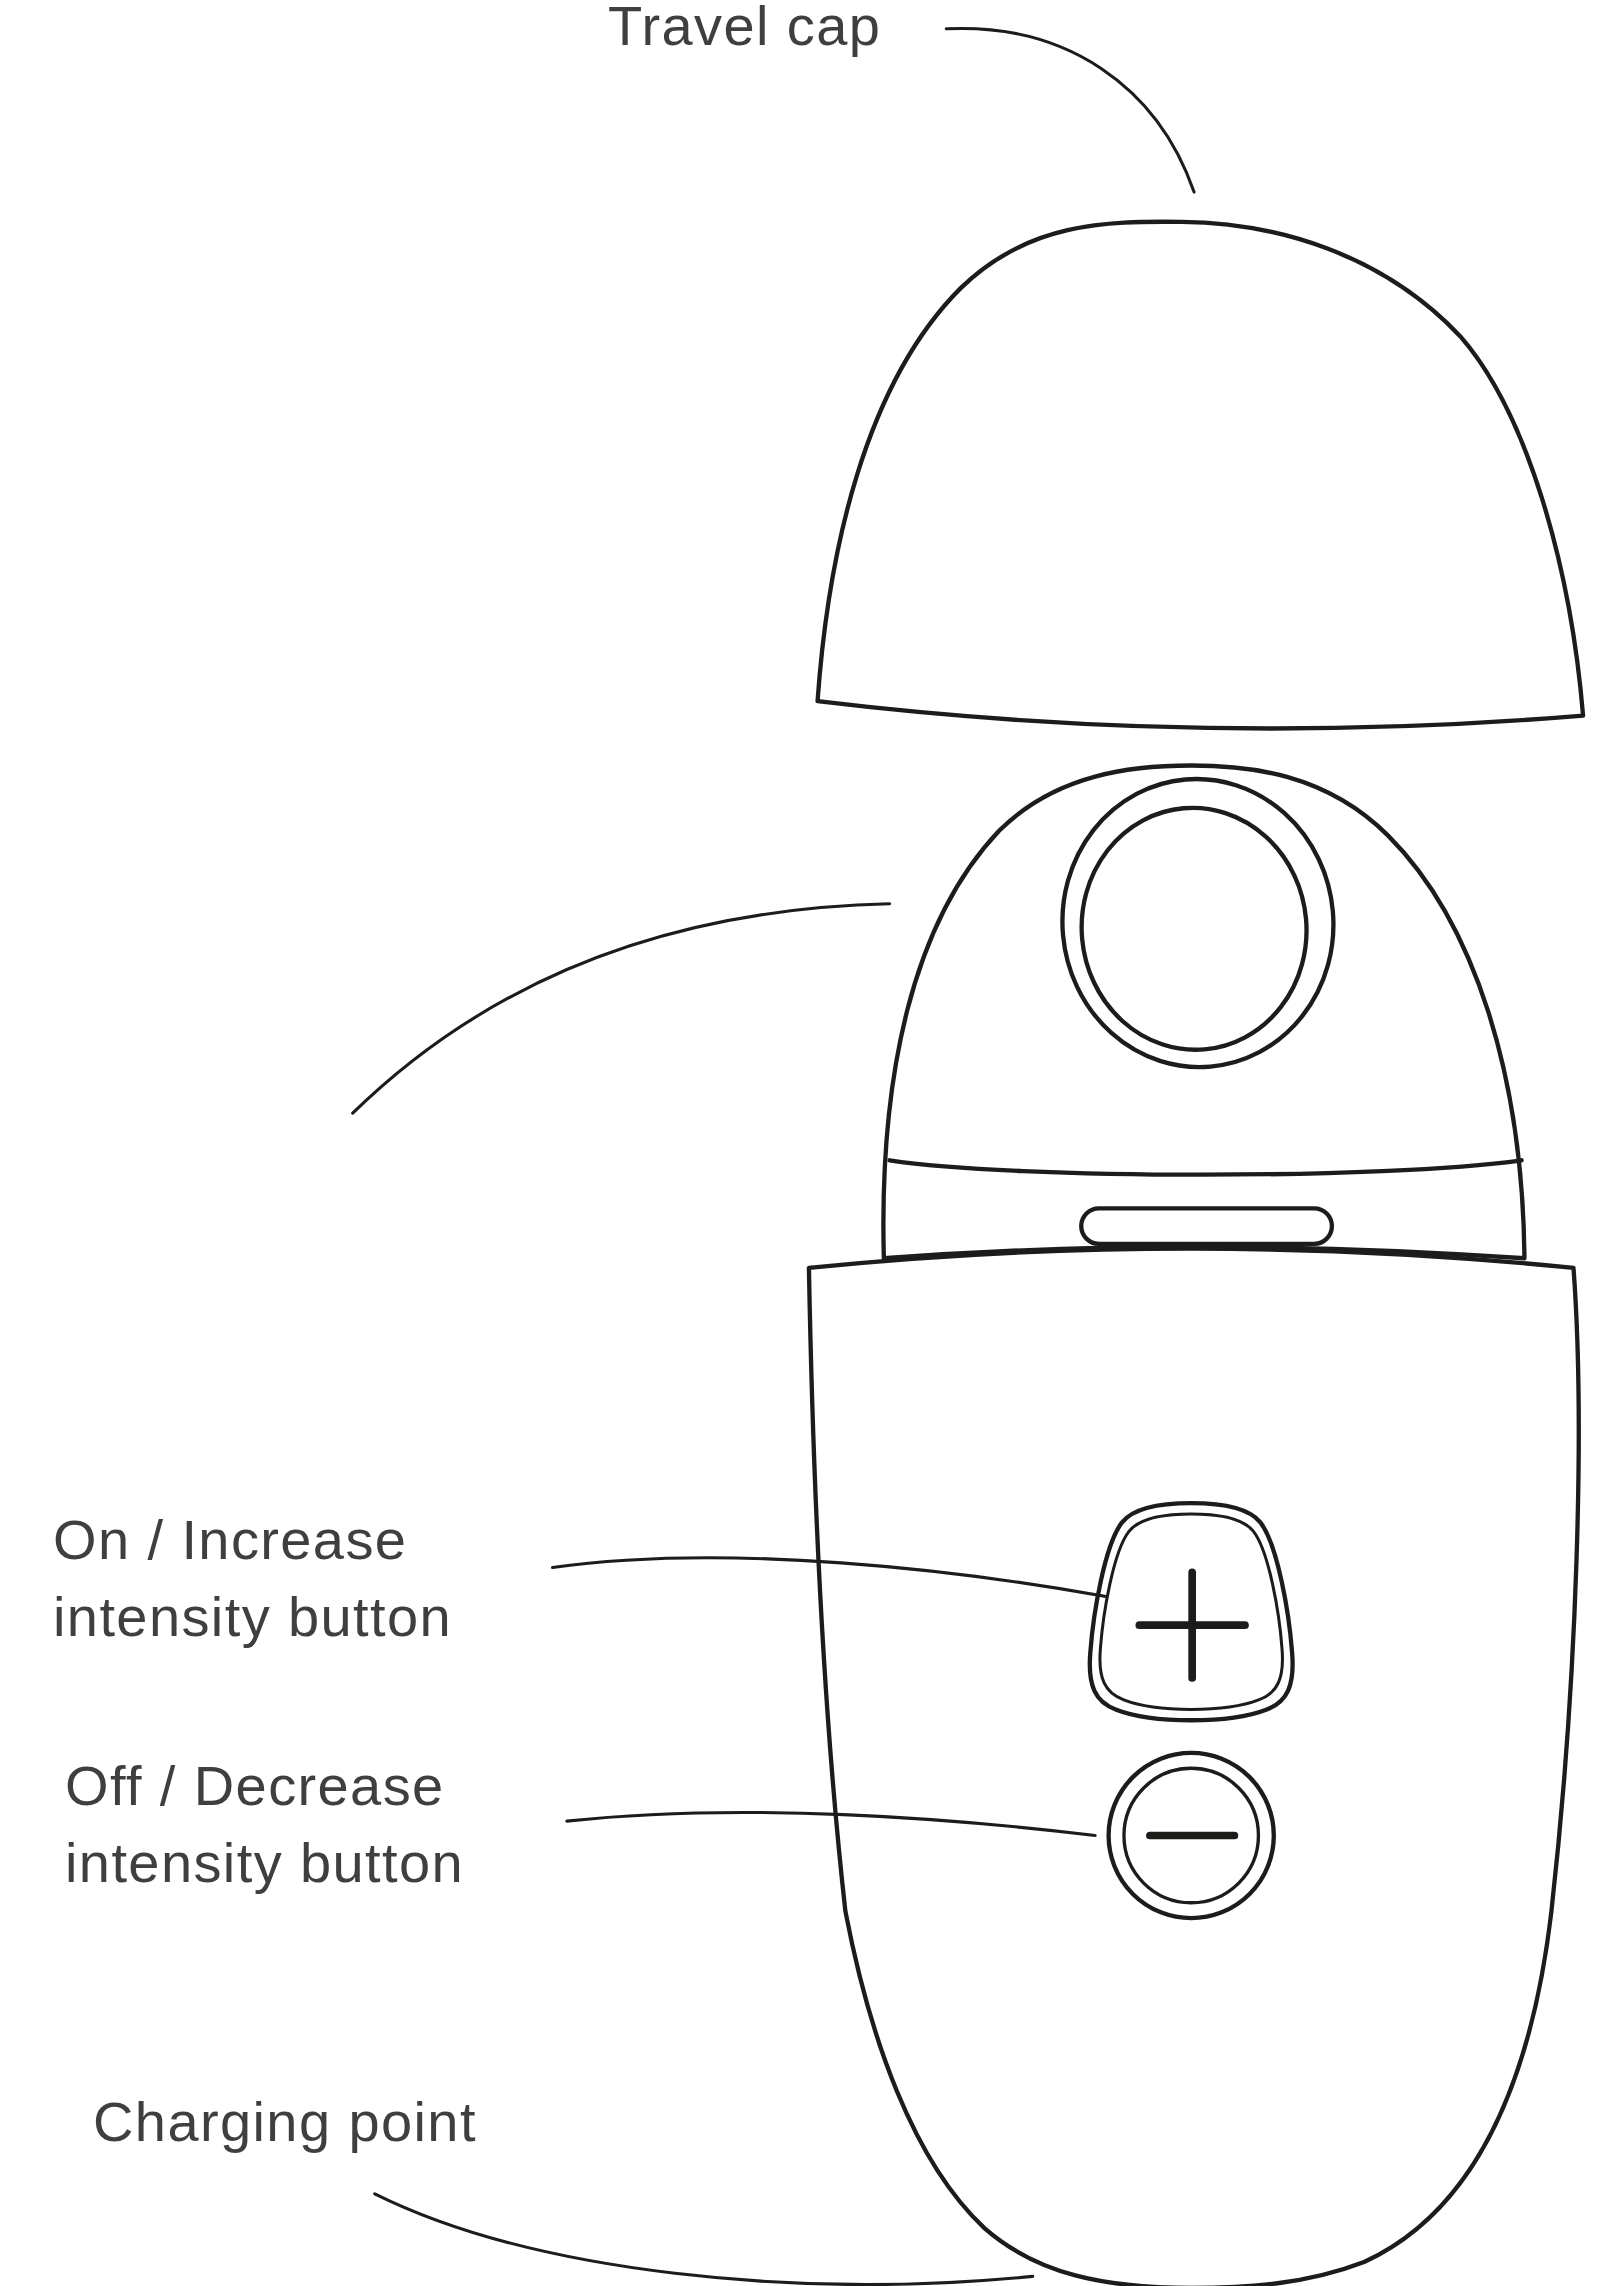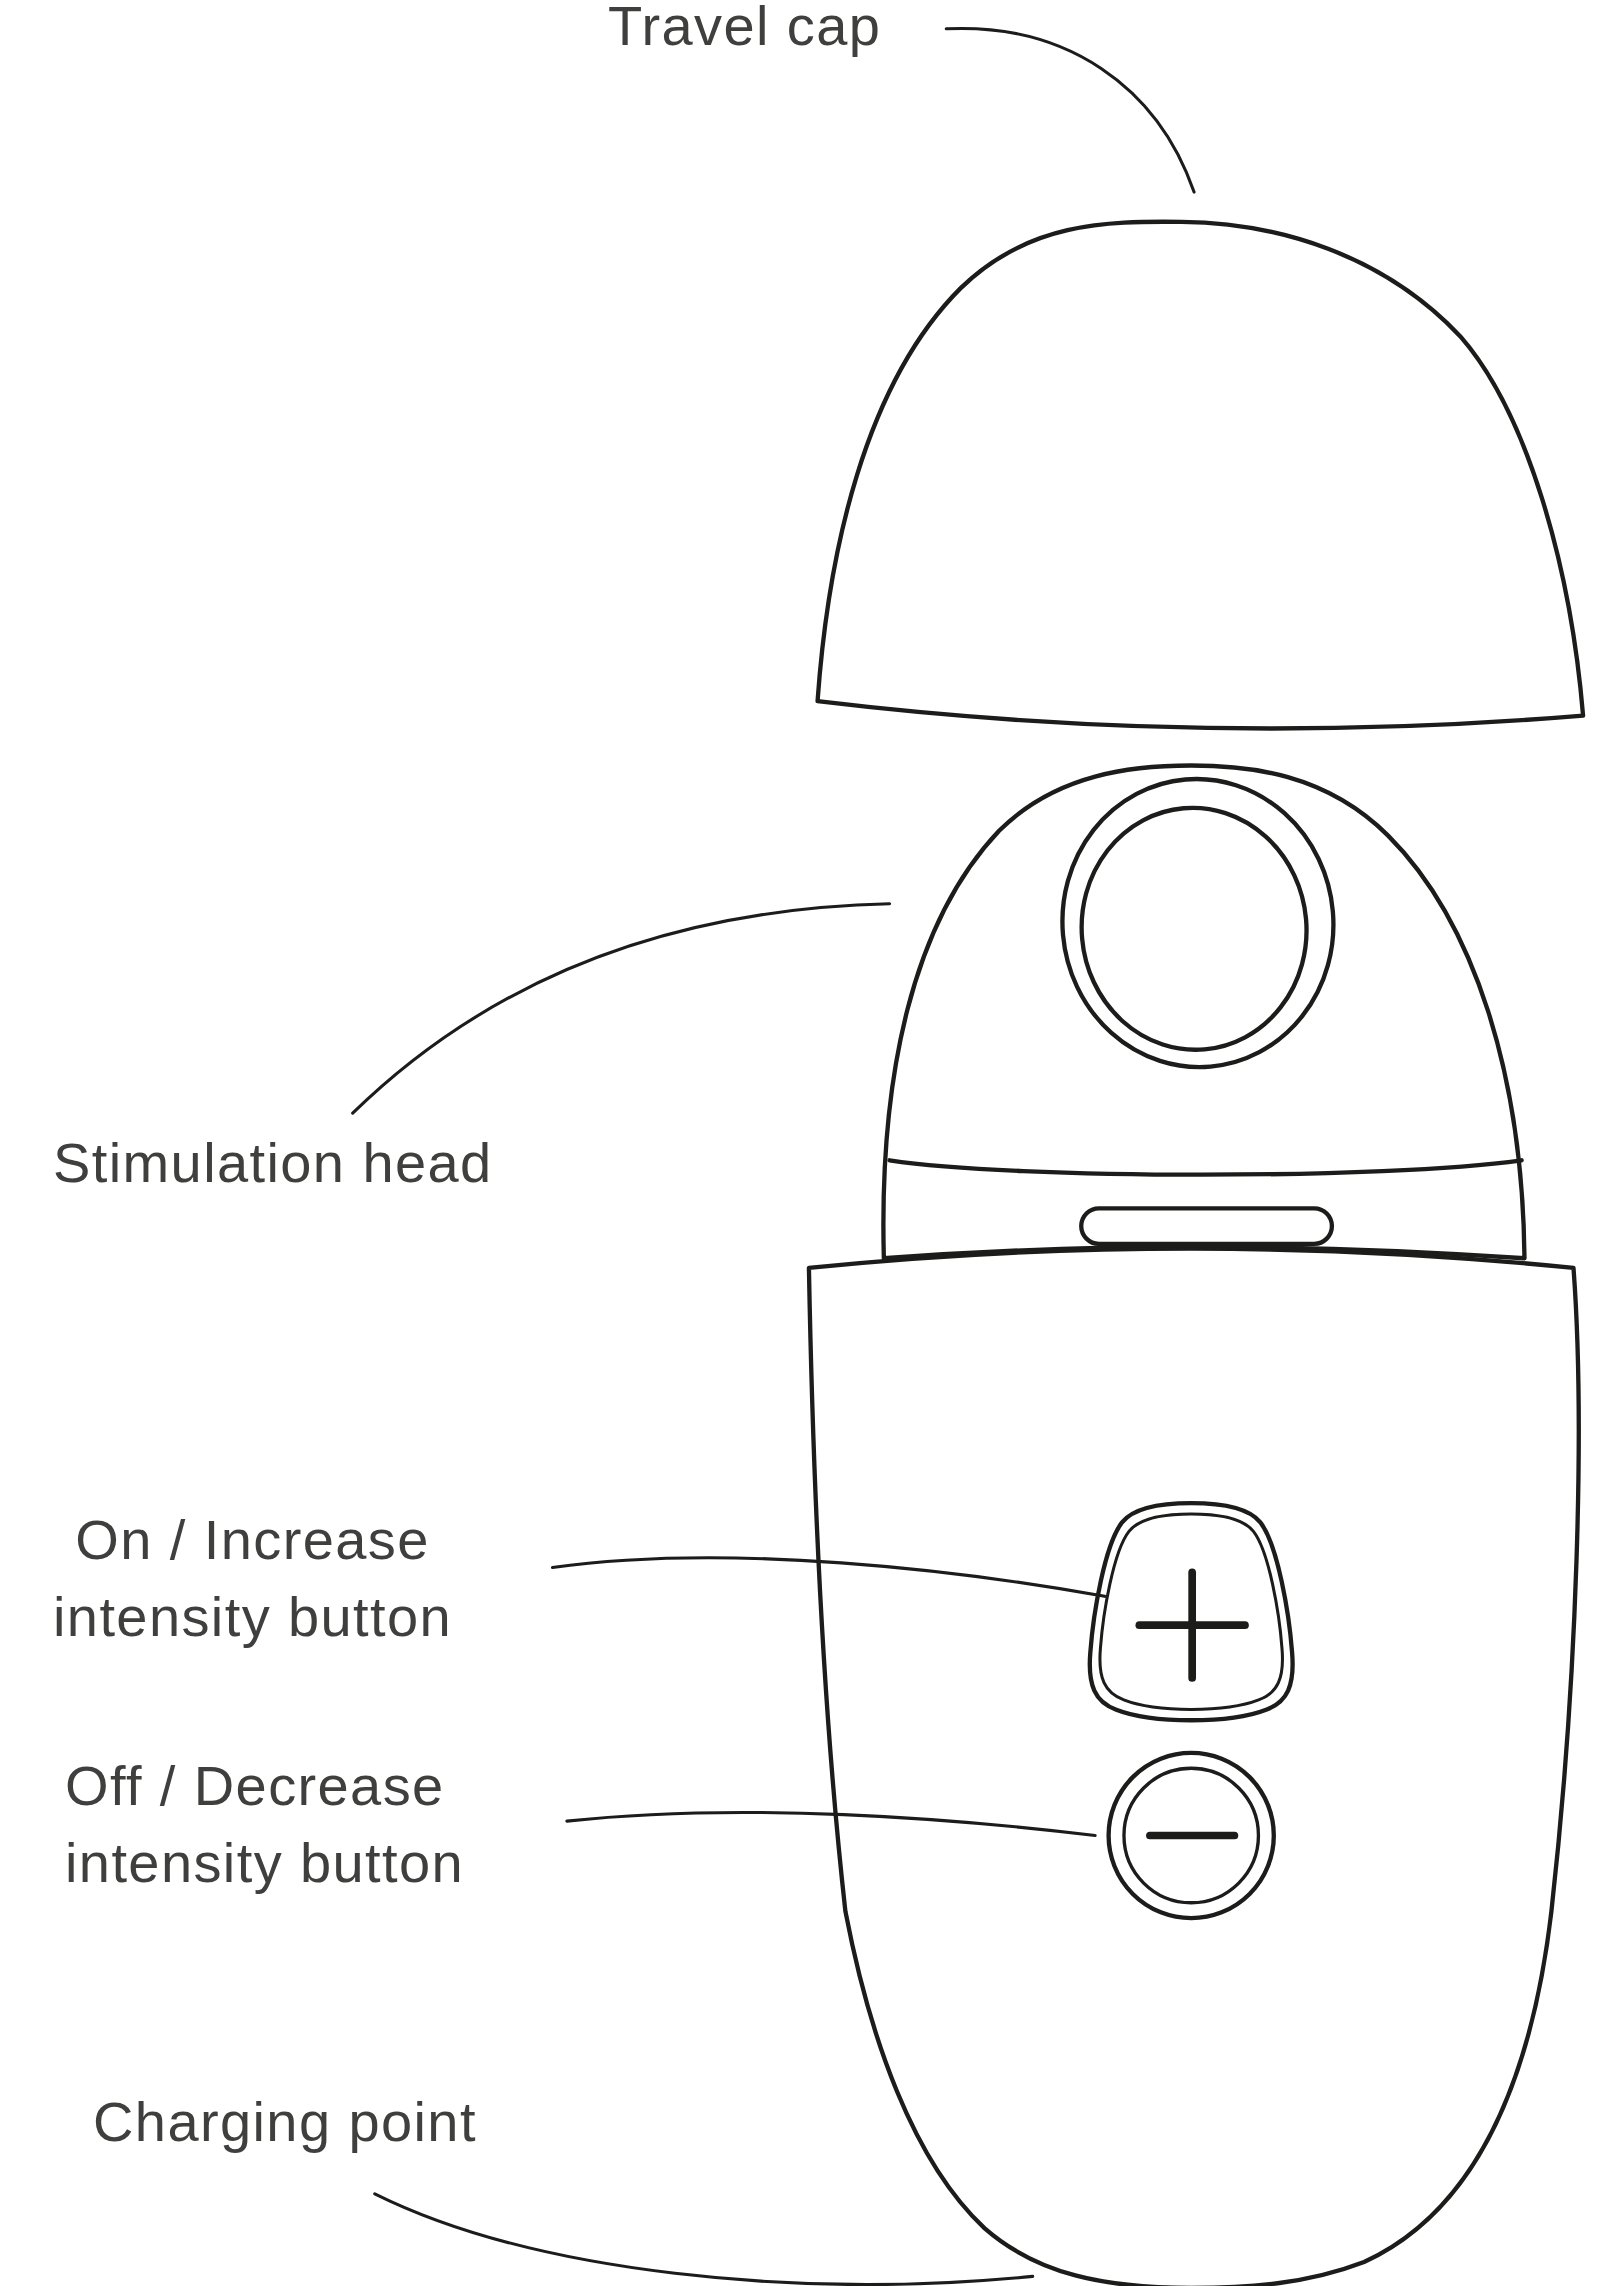--- a/index.html
+++ b/index.html
@@ -108,23 +108,22 @@
       <path d="M 985 30 C 1110 24, 1205 90, 1243 200"></path>
       <path d="M 926 941 Q 582 949, 367 1159"></path>
       <path d="M 575 1632 C 760 1606, 1000 1635, 1150 1662"></path>
       <path d="M 590 1896 C 775 1876, 990 1893, 1140 1911"></path>
       <path d="M 390 2284 C 555 2366, 830 2394, 1075 2370"></path>
     </g>
   </svg>
 
   <div class="lbl" style="left:608px; top:-13.4px;">Travel cap</div>
 
-  <div class="lbl" style="left:53px; top:1124px;">Stimulation head</div>
 
-  <div class="lbl" style="left:53px; top:1501px;text-align:center;">
+  <div class="lbl" style="left:53px; top:1501px;">
     <span>On / Increase</span>
     <span>intensity button</span>
   </div>
 
   <div class="lbl" style="left:53px; top:1747px;margin-left:12px;">
     <span>Off / Decrease</span>
     <span>intensity button</span>
   </div>
 
   <div class="lbl" style="left:68px; top:2083px;margin-left:25px;">Charging point</div>

